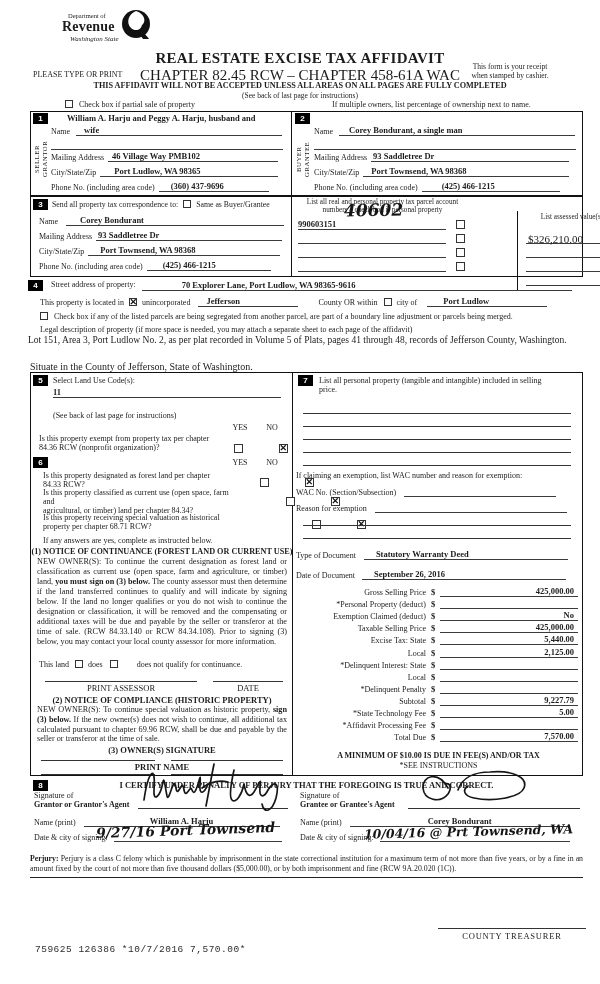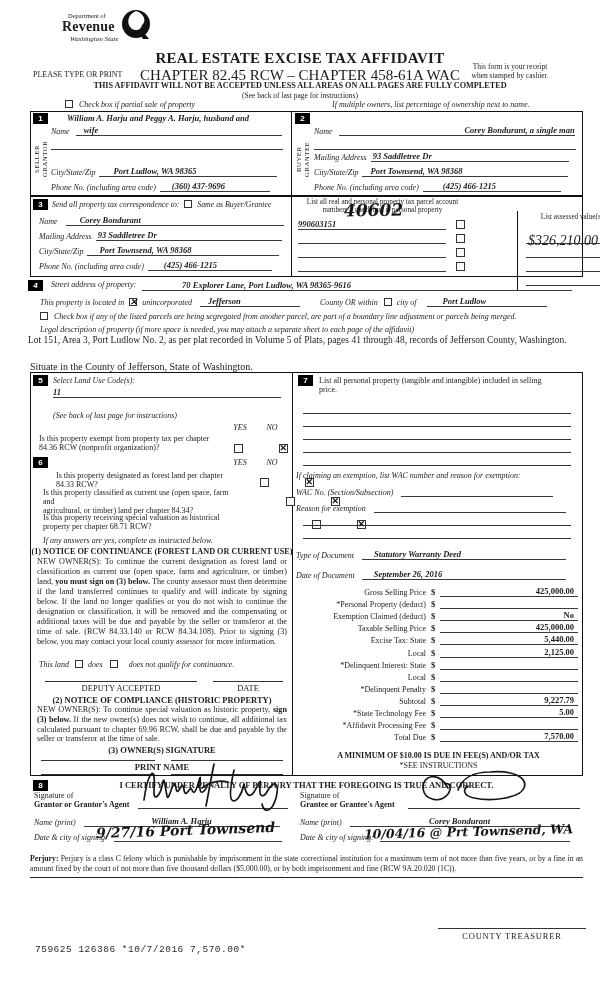--- a/index.html
+++ b/index.html
@@ -30,21 +30,21 @@
   .cb.checked::after {
     content:"\2715"; position:absolute; top:-2.5px; left:-0.5px;
     font-size:9px; color:#111; font-weight:bold;
   }
   .vlabel {
     writing-mode:vertical-rl; transform:rotate(180deg);
     font-size:6.8px; letter-spacing:0.5px; line-height:1.25; text-align:center;
     font-family:"Liberation Serif",serif; color:#222;
   }
   .box { border:1.5px solid #111; position:absolute; }
-  .row { position:absolute; white-space:nowrap; font-size:8px;font-style:italic; }
+  .row { position:absolute; white-space:nowrap; font-size:8px; }
   .feerow { display:flex; align-items:flex-end; height:12.1px; }
   .feelabel { width:130px; text-align:right; font-size:8px; white-space:nowrap; }
   .feedollar { width:14px; text-align:center; font-size:8.5px; font-weight:bold; }
   .feeline { width:138px; border-bottom:1px solid #3a3a3a; text-align:right; font-weight:bold; font-size:8.5px; padding-right:4px; height:11px; white-space:nowrap; }
   .hw {
     font-family:"DejaVu Serif",serif; font-style:italic; font-weight:bold; color:#151515;
     white-space:nowrap;
   }
   .stamp { font-family:"Liberation Mono","DejaVu Sans Mono",monospace; font-size:9.5px; color:#2e2e2e; letter-spacing:0.5px; }
   svg.sig path { fill:none; stroke:#161616; stroke-width:1.7; stroke-linecap:round; }
@@ -91,38 +91,42 @@
       <div class="row" style="left:36px;top:1px;">
         <span class="fill" style="width:204px;border-bottom:none;"><span class="v">William A. Harju and Peggy A. Harju, husband and</span></span>
       </div>
       <div class="row" style="left:20px;top:13px;">
         <span>Name</span>
         <span class="fill" style="width:206px;margin-left:4px;"><span class="v" style="padding-left:8px;">wife</span></span>
       </div>
       <div class="row" style="left:20px;top:27px;">
         <span class="fill" style="width:232px;"></span>
       </div>
+      <div class="row" style="left:20px;top:39px;">
+        <span>Mailing Address</span>
+        <span class="fill" style="width:170px;margin-left:2px;"><span class="v" style="padding-left:4px;">46  Village Way PMB102</span></span>
+      </div>
       <div class="row" style="left:20px;top:54px;">
         <span>City/State/Zip</span>
         <span class="fill" style="width:178px;margin-left:2px;"><span class="v" style="padding-left:14px;">Port Ludlow, WA 98365</span></span>
       </div>
       <div class="row" style="left:20px;top:69px;">
         <span>Phone No. (including area code)</span>
         <span class="fill" style="width:110px;margin-left:2px;"><span class="v" style="padding-left:12px;">(360) 437-9696</span></span>
       </div>
     </div>
 
     <div class="abs" style="left:260px;top:0;width:291px;height:100%;border-left:1.5px solid #111;">
       <span class="badge abs" style="left:3px;top:1px;">2</span>
       <div class="vlabel abs" style="left:3px;top:16px;height:62px;">
         <span>BUYER</span> <span>GRANTEE</span>
       </div>
       <div class="row" style="left:22px;top:13px;">
         <span>Name</span>
-        <span class="fill" style="width:236px;margin-left:4px;text-align:right;"><span class="v" style="padding-left:10px;">Corey Bondurant, a single man</span></span>
+        <span class="fill" style="width:236px;margin-left:4px;"><span class="v" style="padding-left:10px;">Corey Bondurant, a single man</span></span>
       </div>
       <div class="row" style="left:22px;top:27px;">
         <span class="fill" style="width:262px;"></span>
       </div>
       <div class="row" style="left:22px;top:39px;">
         <span>Mailing Address</span>
         <span class="fill" style="width:198px;margin-left:2px;"><span class="v" style="padding-left:2px;">93 Saddletree Dr</span></span>
       </div>
       <div class="row" style="left:22px;top:54px;">
         <span>City/State/Zip</span>
@@ -180,21 +184,21 @@
       </div>
       <div class="row" style="left:6px;top:64px;">
         <span class="fill" style="width:148px;"></span>
         <span class="cb" style="margin-left:8px;width:9px;height:9px;"></span>
       </div>
     </div>
 
     <div class="abs" style="left:442px;top:14px;width:109px;height:100%;border-left:1.5px solid #111;margin-left:44px;">
       <div class="ctr f72" style="padding-top:2px;">List assessed value(s)</div>
       <div class="row" style="left:8px;top:22px;">
-        <span class="fill" style="width:92px;"><span style="font-size:14px;padding-left:2px;">$326,210.00</span></span>
+        <span class="fill" style="width:92px;"><span style="font-size:11px;padding-left:2px;">$326,210.00</span></span>
       </div>
       <div class="row" style="left:8px;top:36px;"><span class="fill" style="width:92px;"></span></div>
       <div class="row" style="left:8px;top:50px;"><span class="fill" style="width:92px;"></span></div>
       <div class="row" style="left:8px;top:64px;"><span class="fill" style="width:92px;"></span></div>
     </div>
   </div>
 
   <div class="abs hw" style="left:344px;top:200px;font-size:17px;transform:rotate(-1deg);">40602</div>
 
   <div class="abs" style="left:28px;top:280px;width:555px;">
@@ -237,21 +241,21 @@
         <div>Is this property exempt from property tax per chapter</div>
         <div>84.36 RCW (nonprofit organization)?</div>
       </div>
       <span class="cb abs" style="left:203px;top:65px;width:9px;height:9px;"></span>
       <span class="cb abs checked" style="left:235px;top:65px;width:9px;height:9px;"></span>
 
       <span class="badge abs" style="left:2px;top:84px;">6</span>
       <div class="row" style="left:196px;top:85px;width:26px;text-align:center;">YES</div>
       <div class="row" style="left:230px;top:85px;width:22px;text-align:center;">NO</div>
 
-      <div class="abs f8" style="left:25px;top:98px;width:182px;">Is this property designated as forest land per chapter 84.33 RCW?</div>
+      <div class="abs f8" style="left:12px;top:98px;width:182px;">Is this property designated as forest land per chapter 84.33 RCW?</div>
       <span class="cb abs" style="left:203px;top:99px;width:9px;height:9px;"></span>
       <span class="cb abs checked" style="left:235px;top:99px;width:9px;height:9px;"></span>
 
       <div class="abs f8" style="left:12px;top:115px;width:186px;">
         <div>Is this property classified as current use (open space, farm and</div>
         <div>agricultural, or timber) land per chapter 84.34?</div>
       </div>
       <span class="cb abs" style="left:203px;top:118px;width:9px;height:9px;"></span>
       <span class="cb abs checked" style="left:235px;top:118px;width:9px;height:9px;"></span>
 
@@ -265,25 +269,25 @@
       <div class="row" style="left:12px;top:163px;">If any answers are yes, complete as instructed below.</div>
       <div class="abs b ctr f82" style="left:0;top:174px;width:262px;text-align:center;">(1) NOTICE OF CONTINUANCE (FOREST LAND OR CURRENT USE)</div>
       <div class="abs jst f82" style="left:6px;top:184px;width:250px;line-height:10px;">
         <span>NEW OWNER(S): To continue the current designation as forest land or classification as current use (open space, farm and agriculture, or timber) land, </span><span class="b">you must sign on (3) below.</span><span>  The county assessor must then determine if the land transferred continues to qualify and will indicate by signing below.  If the land no longer qualifies or you do not wish to continue the designation or classification, it will be removed and the compensating or additional taxes will be due and payable by the seller or transferor at the time of sale.  (RCW 84.33.140 or RCW 84.34.108).  Prior to signing (3) below, you may contact your local county assessor for more information.</span>
       </div>
       <div class="row" style="left:8px;top:287px;">
         <span>This land</span>
         <span class="cb" style="margin-left:4px;"></span>
         <span style="margin-left:3px;">does</span>
         <span class="cb" style="margin-left:5px;"></span>
-        <span style="margin-left:9px;">does not qualify for continuance.</span>
+        <span style="margin-left:17px;">does not qualify for continuance.</span>
       </div>
       <div class="abs" style="left:14px;top:308px;width:152px;border-bottom:1px solid #333;"></div>
       <div class="abs" style="left:182px;top:308px;width:70px;border-bottom:1px solid #333;"></div>
-      <div class="abs ctr f85" style="left:14px;top:310px;width:152px;">DEPUTY ACCEPTED</div>
+      <div class="abs ctr f85" style="left:14px;top:310px;width:152px;">PRINT ASSESSOR</div>
       <div class="abs ctr f85" style="left:182px;top:310px;width:70px;">DATE</div>
       <div class="abs b ctr f85" style="left:0;top:322px;width:262px;">(2) NOTICE OF COMPLIANCE (HISTORIC PROPERTY)</div>
       <div class="abs jst f82" style="left:6px;top:332px;width:250px;line-height:9.8px;">
         <span>NEW OWNER(S):  To continue special valuation as historic property, </span><span class="b">sign (3) below.</span><span>  If the new owner(s) does not wish to continue, all additional tax calculated pursuant to chapter 69.96 RCW, shall be due and payable by the seller or transferor at the time of sale.</span>
       </div>
       <div class="abs b ctr f85" style="left:0;top:372px;width:262px;">(3)  OWNER(S) SIGNATURE</div>
       <div class="abs" style="left:10px;top:387px;width:114px;border-bottom:1px solid #333;"></div>
       <div class="abs" style="left:140px;top:387px;width:112px;border-bottom:1px solid #333;"></div>
       <div class="abs b ctr f85" style="left:0;top:389px;width:262px;">PRINT NAME</div>
       <div class="abs" style="left:10px;top:401px;width:114px;border-bottom:1px solid #333;"></div>

